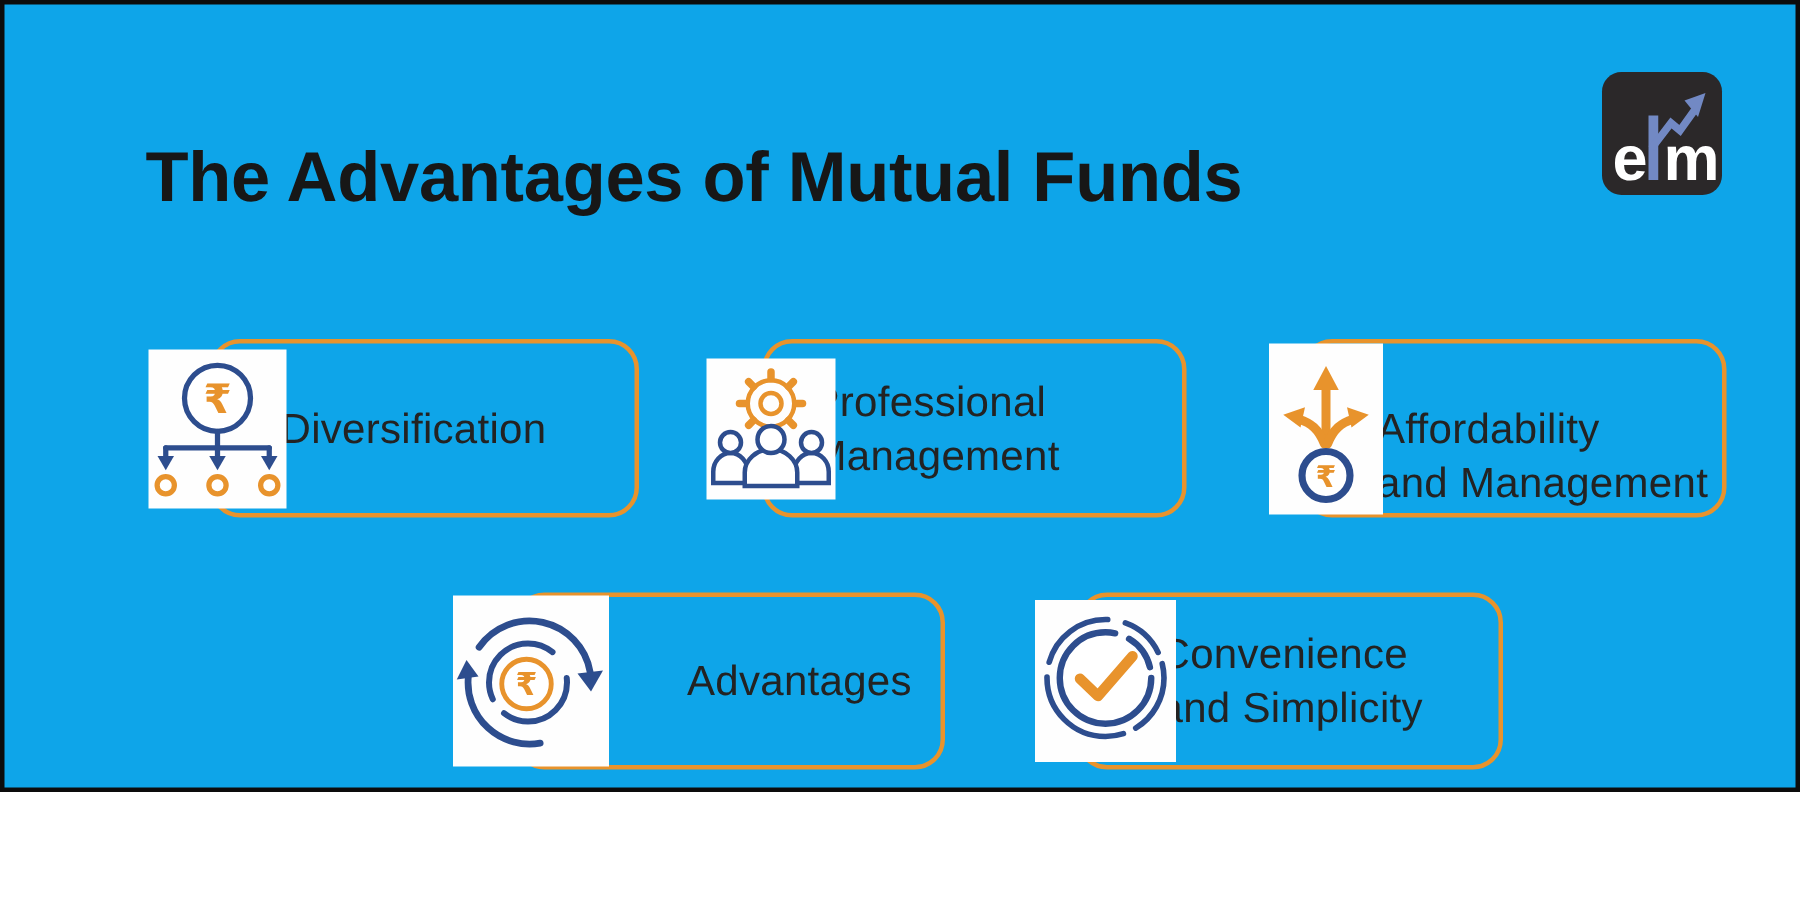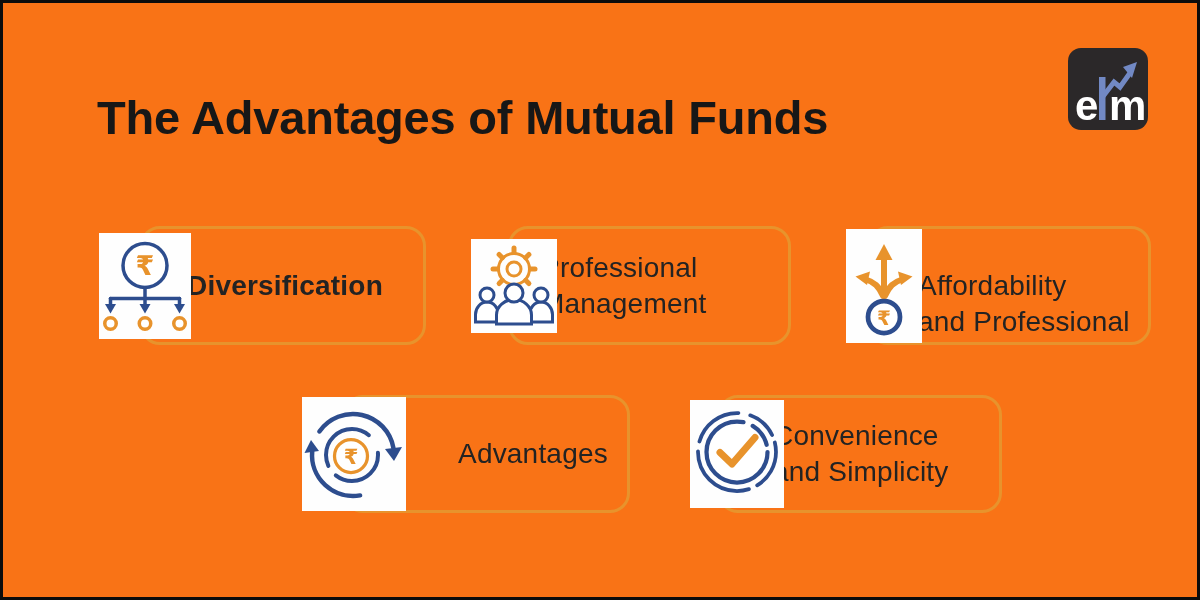--- a/index.html
+++ b/index.html
@@ -1,21 +1,21 @@
 <!DOCTYPE html>
 <html><head>
 <meta charset="utf-8">
 <style>
   * { margin:0; padding:0; box-sizing:border-box; }
   html,body { background:#ffffff; }
   body { font-family:"Liberation Sans", sans-serif; }
 
   .page {
-    position:relative; width:1200px; height:600px;
-    background:#f97316; border:3px solid #0c0c0c; overflow:hidden;
+    position:relative; width:1200px; height:528px;
+    background:#0ea5e9; border:3px solid #0c0c0c; overflow:hidden;
   }
 
   .title {
     position:absolute; left:94px; top:90px;
     font-size:47px; font-weight:800; color:#171717;
     letter-spacing:-0.2px; line-height:1.05; white-space:nowrap;
   }
 
   .logo { position:absolute; left:1064px; top:44px; width:82px; height:84px; }
 
@@ -36,21 +36,21 @@
   .card-1 .icon-wrap { left:-44px; }
   .card-2 .icon-wrap { left:-40px; }
   .card-3 .icon-wrap { left:-25px; }
   .card-4 .icon-wrap { left:-44px; }
   .card-5 .icon-wrap { left:-31px; }
 
   .label {
     font-size:28px; color:#232323; line-height:36px; letter-spacing:0.2px;
   }
   .label span { display:block; }
-  .card-1 .label { padding-left:44px;font-weight:bold; }
+  .card-1 .label { padding-left:44px; }
   .card-2 .label { padding-left:30px; }
   .card-3 .label { padding-left:47px;margin-top:36px; }
   .card-4 .label { padding-left:112px; }
   .card-5 .label { padding-left:52px; }
 
   .rupee { font-family:"DejaVu Sans", sans-serif; font-weight:600; }
 </style>
 </head>
 <body>
 
@@ -145,21 +145,21 @@
           <polygon points="37,9 28.5,25 45.5,25"></polygon>
           <polygon points="8.5,41.5 23,36.5 20,50"></polygon>
           <polygon points="65.5,41.5 51,36.5 54,50"></polygon>
         </g>
         <circle cx="37" cy="82" r="16" fill="#fff" stroke="#2d4d8e" stroke-width="4.75"></circle>
         <text class="rupee" x="37" y="89.5" font-size="20" fill="#e8932c" text-anchor="middle">₹</text>
       </svg>
     </span>
     <div class="label">
       <span>Affordability</span>
-      <span>and Professional</span>
+      <span>and Management</span>
     </div>
   </div>
 
   <div class="card card-4">
     <span class="icon-wrap">
       <svg width="102" height="102" viewBox="0 0 102 102">
         <g stroke="#2d4d8e" stroke-width="4.5" fill="none" stroke-linecap="round">
           <path d="M16.4 28.5 A41 41 0 0 1 90.4 44.9"></path>
           <path d="M57.1 92.4 A41 41 0 0 1 9.2 48.4"></path>
         </g>

